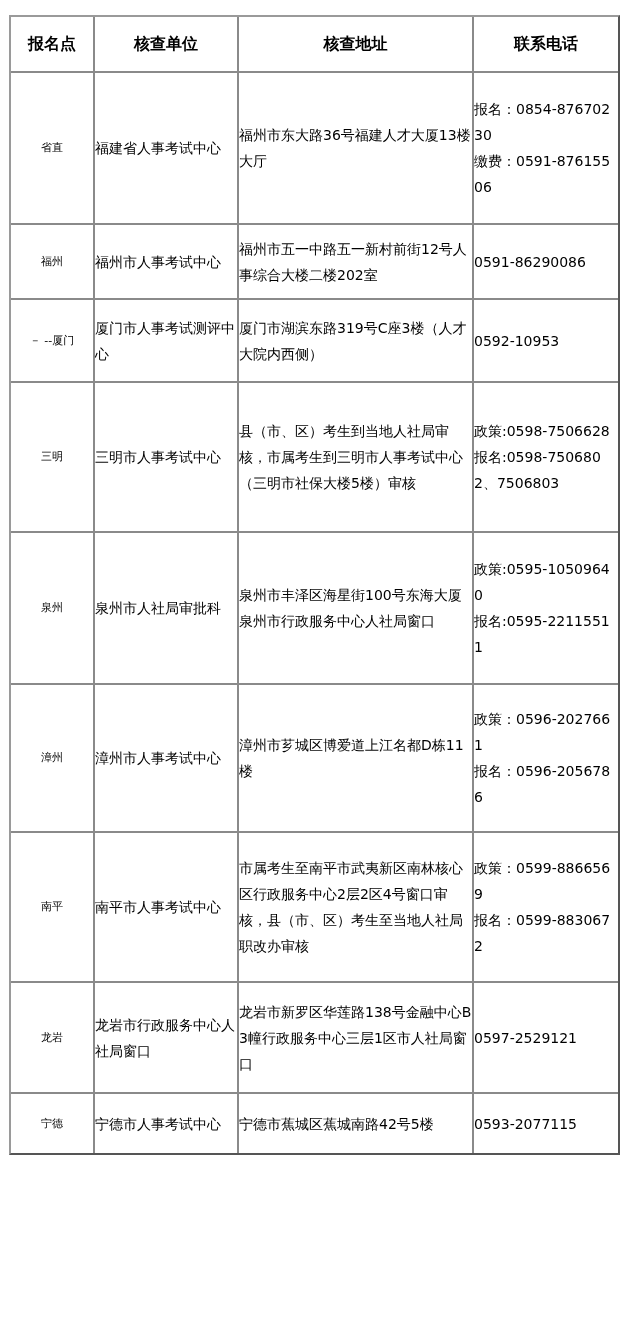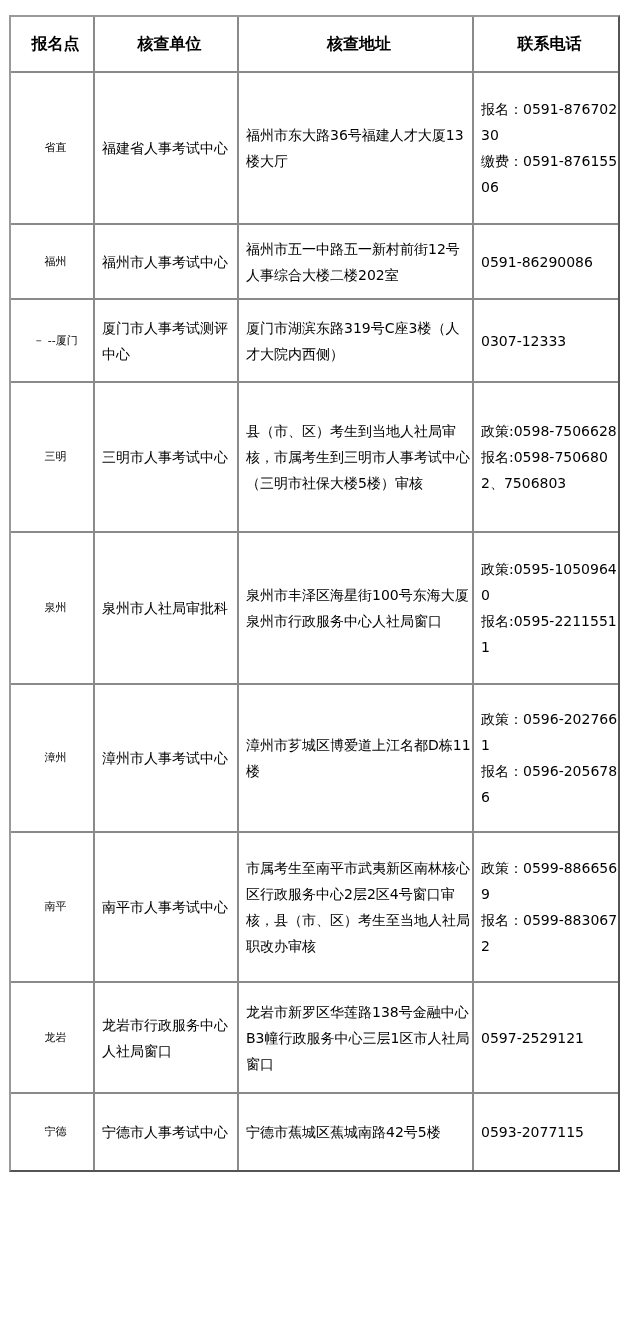--- a/index.html
+++ b/index.html
@@ -13,21 +13,21 @@
       width: 607px;
       border-collapse: separate; border-spacing: 0;
       border-top: 2px solid #9a9a9a; border-left: 2px solid #9a9a9a;
       border-right: 2px solid #555; border-bottom: 2px solid #555;
       table-layout: fixed;
       font-size: 14px;
     }
     table.grid td, table.grid th {
       border-right: 2px solid #8a8a8a;
       border-bottom: 2px solid #8a8a8a;
-      padding: 0 0 0 7px;
+      padding: 0 0 0 0;
       vertical-align: middle;
       line-height: 26px;
       word-break: break-all;
     }
     table.grid tr > *:last-child { border-right: none; }
     table.grid tr:last-child > * { border-bottom: none; }
     th { font-weight: bold; font-size: 16px; text-align: center; }
     td.site { text-align: center; font-size: 11px; }
     td.phone p { margin: 0; }
     td.phone p + p { }
@@ -49,40 +49,40 @@
     <th>核查单位</th>
     <th>核查地址</th>
     <th>联系电话</th>
   </tr>
 
   <tr style="height:152px">
     <td class="site">省直</td>
     <td>福建省人事考试中心</td>
     <td>福州市东大路36号福建人才大厦13楼大厅</td>
     <td class="phone">
-      <p>报名：0591-87670230</p>
+      <p>报名：0854-87670230</p>
       <p>缴费：0591-87615506</p>
     </td>
   </tr>
 
   <tr style="height:75px">
     <td class="site">福州</td>
     <td>福州市人事考试中心</td>
     <td>福州市五一中路五一新村前街12号人事综合大楼二楼202室</td>
     <td class="phone">
       <p>0591-86290086</p>
     </td>
   </tr>
 
   <tr style="height:83px">
     <td class="site">－ --厦门</td>
     <td>厦门市人事考试测评中心</td>
     <td>厦门市湖滨东路319号C座3楼（人才大院内西侧）</td>
     <td class="phone">
-      <p>0307-12333</p>
+      <p>0592-10953</p>
     </td>
   </tr>
 
   <tr style="height:150px">
     <td class="site">三明</td>
     <td>三明市人事考试中心</td>
     <td>县（市、区）考生到当地人社局审核，市属考生到三明市人事考试中心（三明市社保大楼5楼）审核</td>
     <td class="phone">
       <p>政策:0598-7506628</p>
       <p>报名:0598-7506802、7506803</p>
@@ -122,21 +122,21 @@
 
   <tr style="height:111px">
     <td class="site">龙岩</td>
     <td>龙岩市行政服务中心人社局窗口</td>
     <td>龙岩市新罗区华莲路138号金融中心B3幢行政服务中心三层1区市人社局窗口</td>
     <td class="phone">
       <p>0597-2529121</p>
     </td>
   </tr>
 
-  <tr style="height:76px">
+  <tr style="height:59px">
     <td class="site">宁德</td>
     <td>宁德市人事考试中心</td>
     <td>宁德市蕉城区蕉城南路42号5楼</td>
     <td class="phone">
       <p>0593-2077115</p>
     </td>
   </tr>
 </tbody>
   </table>
 

